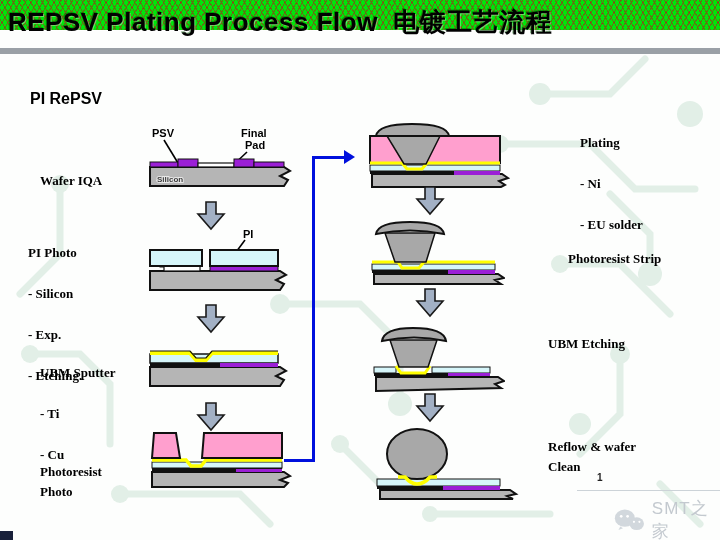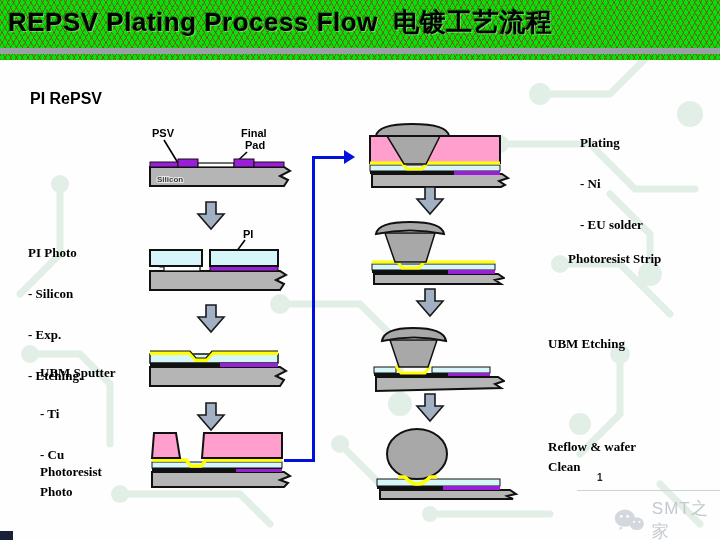--- a/index.html
+++ b/index.html
@@ -1,21 +1,21 @@
 <!DOCTYPE html>
 <html><head>
 <meta charset="utf-8">
 <style>
   html,body{margin:0;padding:0;}
   body{width:720px;height:540px;overflow:hidden;background:#fff;
        font-family:"Liberation Sans",sans-serif;position:relative;}
   .slide{position:absolute;inset:0;width:720px;height:540px;background:#fdfefd;}
 
   
-  .header{position:absolute;left:0;top:0;width:720px;height:60px;
+  .header{position:absolute;left:0;top:0;width:720px;height:30px;
     background-color:#00e40a;
     background-image:
       repeating-linear-gradient(60deg, rgba(150,55,25,.65) 0 1px, transparent 1px 5px),
       repeating-linear-gradient(-60deg, rgba(150,55,25,.65) 0 1px, transparent 1px 5px);}
   .header-title{position:absolute;left:8px;top:5px;font-size:26px;font-weight:800;
     color:#000;letter-spacing:.5px;white-space:pre;
     text-shadow:1px 1px 0 rgba(255,255,255,.35), -1px -1px 0 rgba(0,90,0,.5);}
   .header-strip{position:absolute;left:0;top:48px;width:720px;height:6px;background:#9aa0a6;}
 
   
@@ -84,20 +84,23 @@
 
   <div class="header">
     <div class="header-title">REPSV Plating Process Flow  电镀工艺流程</div>
   </div>
   <div class="header-strip"></div>
 
   <div class="content">
 
     <div class="slide-title">PI RePSV</div>
 
+    <div class="step" style="left:40px;top:150px;">
+      <span>Wafer IQA</span>
+    </div>
     <div class="step" style="left:28px;top:222px;">
       <div>PI Photo</div>
       <div>- Silicon</div>
       <div>- Exp.</div>
       <div>- Etching.</div>
     </div>
     <div class="step" style="left:40px;top:342px;">
       <div>UBM Sputter</div>
       <div>- Ti</div>
       <div>- Cu</div>

